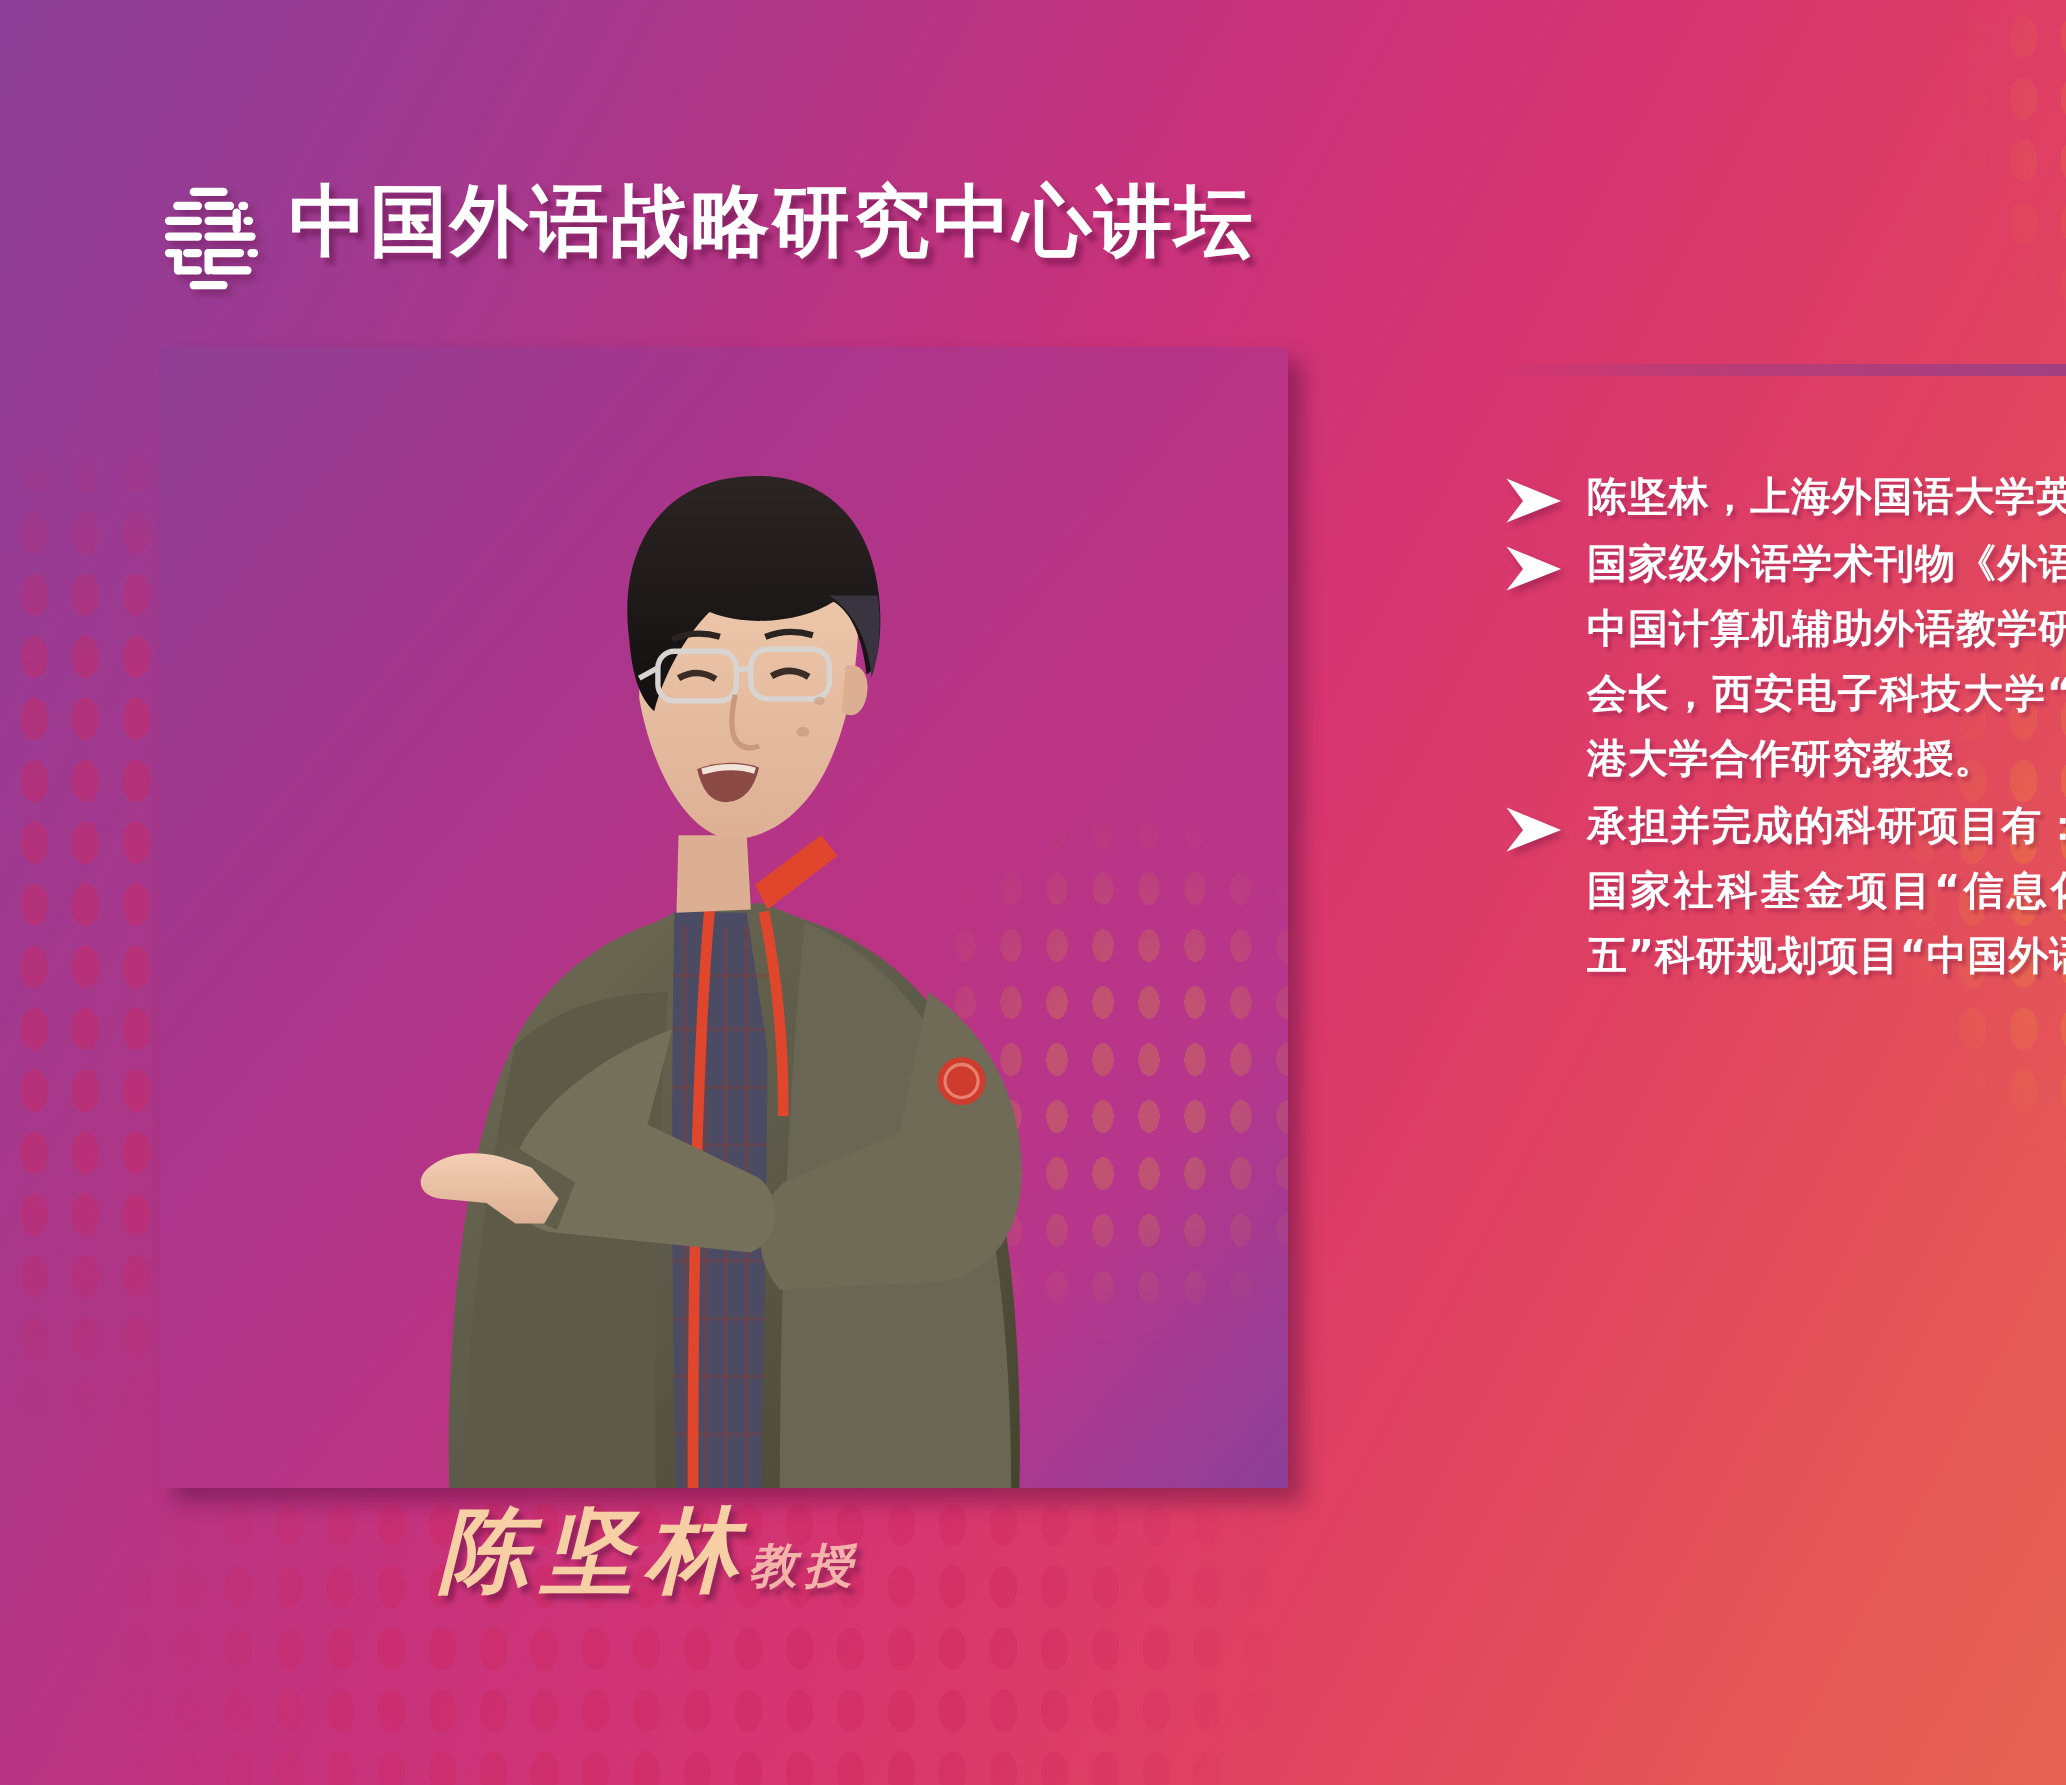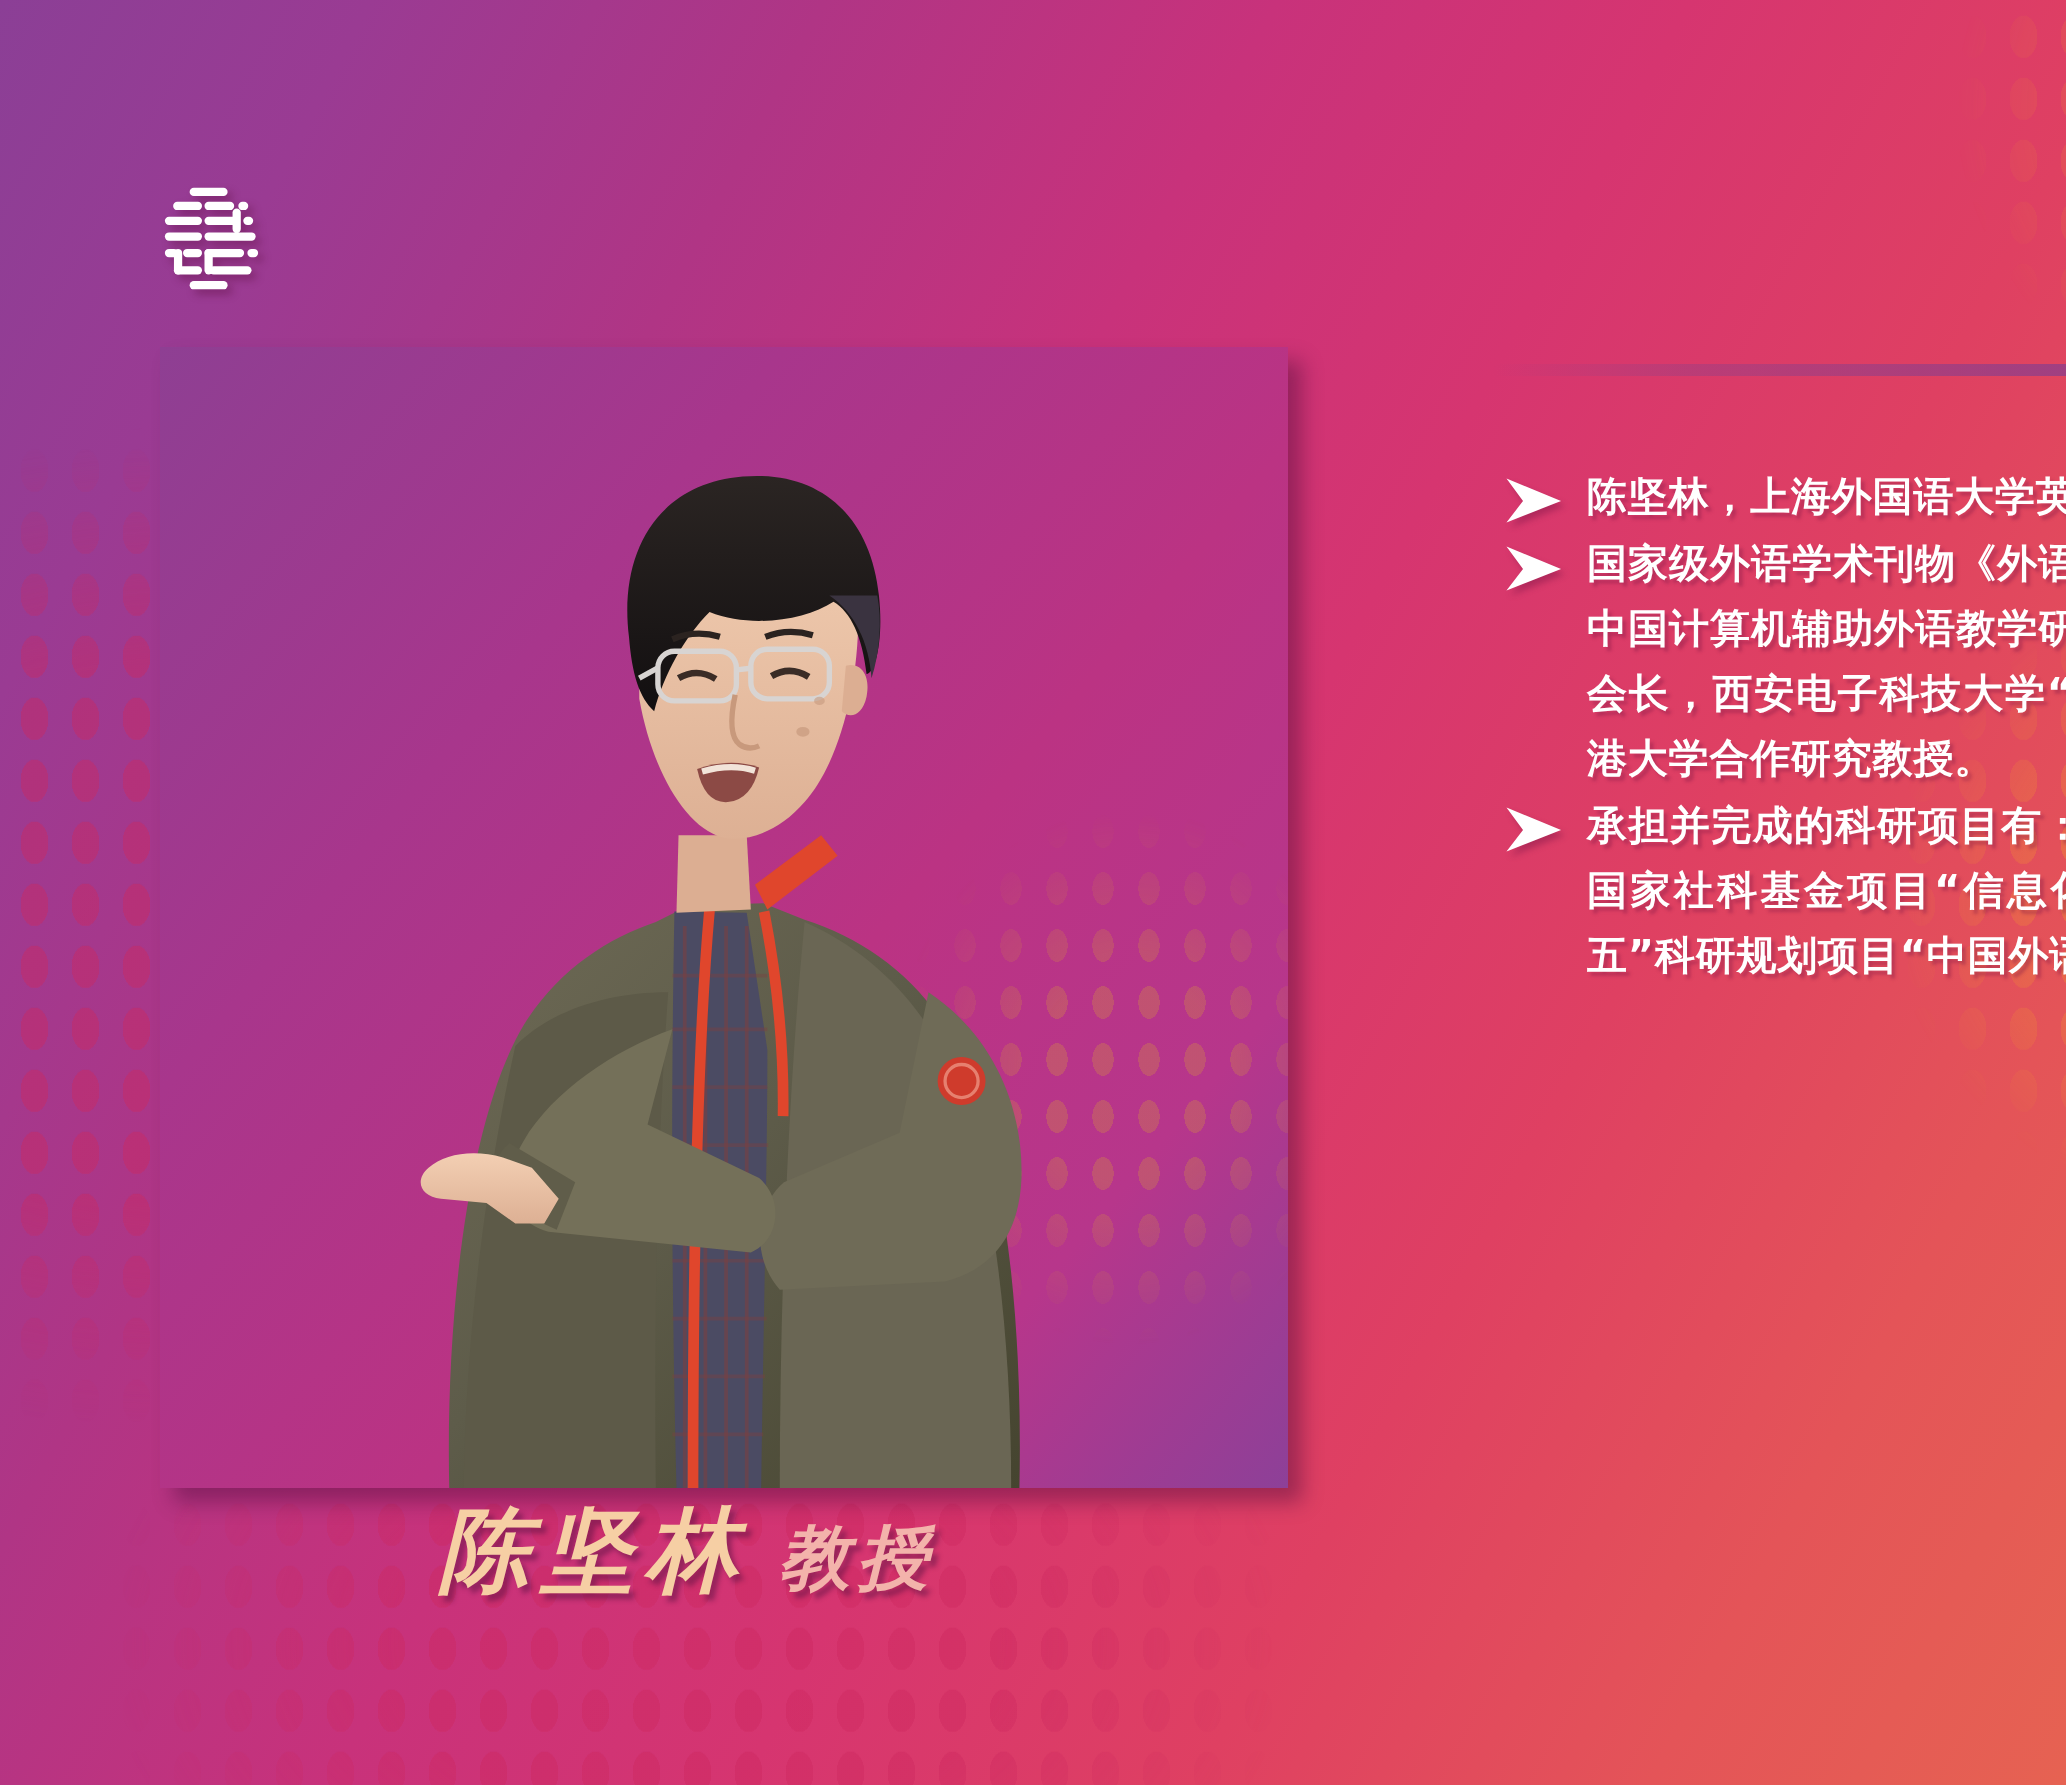--- a/index.html
+++ b/index.html
@@ -102,21 +102,21 @@
   .name-caption{
     position:absolute;left:438px;top:1504px;
     font-size:92px;line-height:1;font-weight:700;
     font-family:"DejaVu Serif","Liberation Serif",serif;
     color:#f6cfa4;letter-spacing:11.6px;
     text-shadow:5px 5.8px 5px rgba(80,16,64,.46);
     white-space:nowrap;
     font-style:italic;
   }
   .name-caption .role{
-    font-size:71px;color:#f3b3ab;letter-spacing:7.4px;margin-left:30px;
+    font-size:48px;color:#f3b3ab;letter-spacing:7.4px;margin-left:0;
   }
 
   
   .body-block{
     position:absolute;left:1493px;top:464px;width:1612px;
   }
   .bullet{
     position:relative;
     padding-left:94px;
     margin-bottom:2.5px;
@@ -166,20 +166,21 @@
       <rect x="98" y="150" width="96" height="20" rx="10"></rect>
       <rect x="202" y="150" width="26" height="20" rx="10"></rect>
       <rect x="24" y="150" width="20" height="62" rx="10"></rect>
       <rect x="98" y="150" width="20" height="62" rx="10"></rect>
       <rect x="24" y="192" width="68" height="20" rx="10"></rect>
       <rect x="110" y="192" width="102" height="20" rx="10"></rect>
       <rect x="62" y="228" width="92" height="20" rx="10"></rect>
     </g>
   </svg>
 
+  <div class="brand-title">中国外语战略研究中心讲坛</div>
 
   <div class="title-rule"></div>
 
   <div class="photo-card">
     <div class="inner-dots"></div>
 
     <svg class="speaker" viewBox="0 0 2730 2760" preserveAspectRatio="xMidYMax meet">
       <defs>
         <linearGradient id="jk" x1="0" y1="0" x2="1" y2="1">
           <stop offset="0" stop-color="#6e6a55"></stop>

